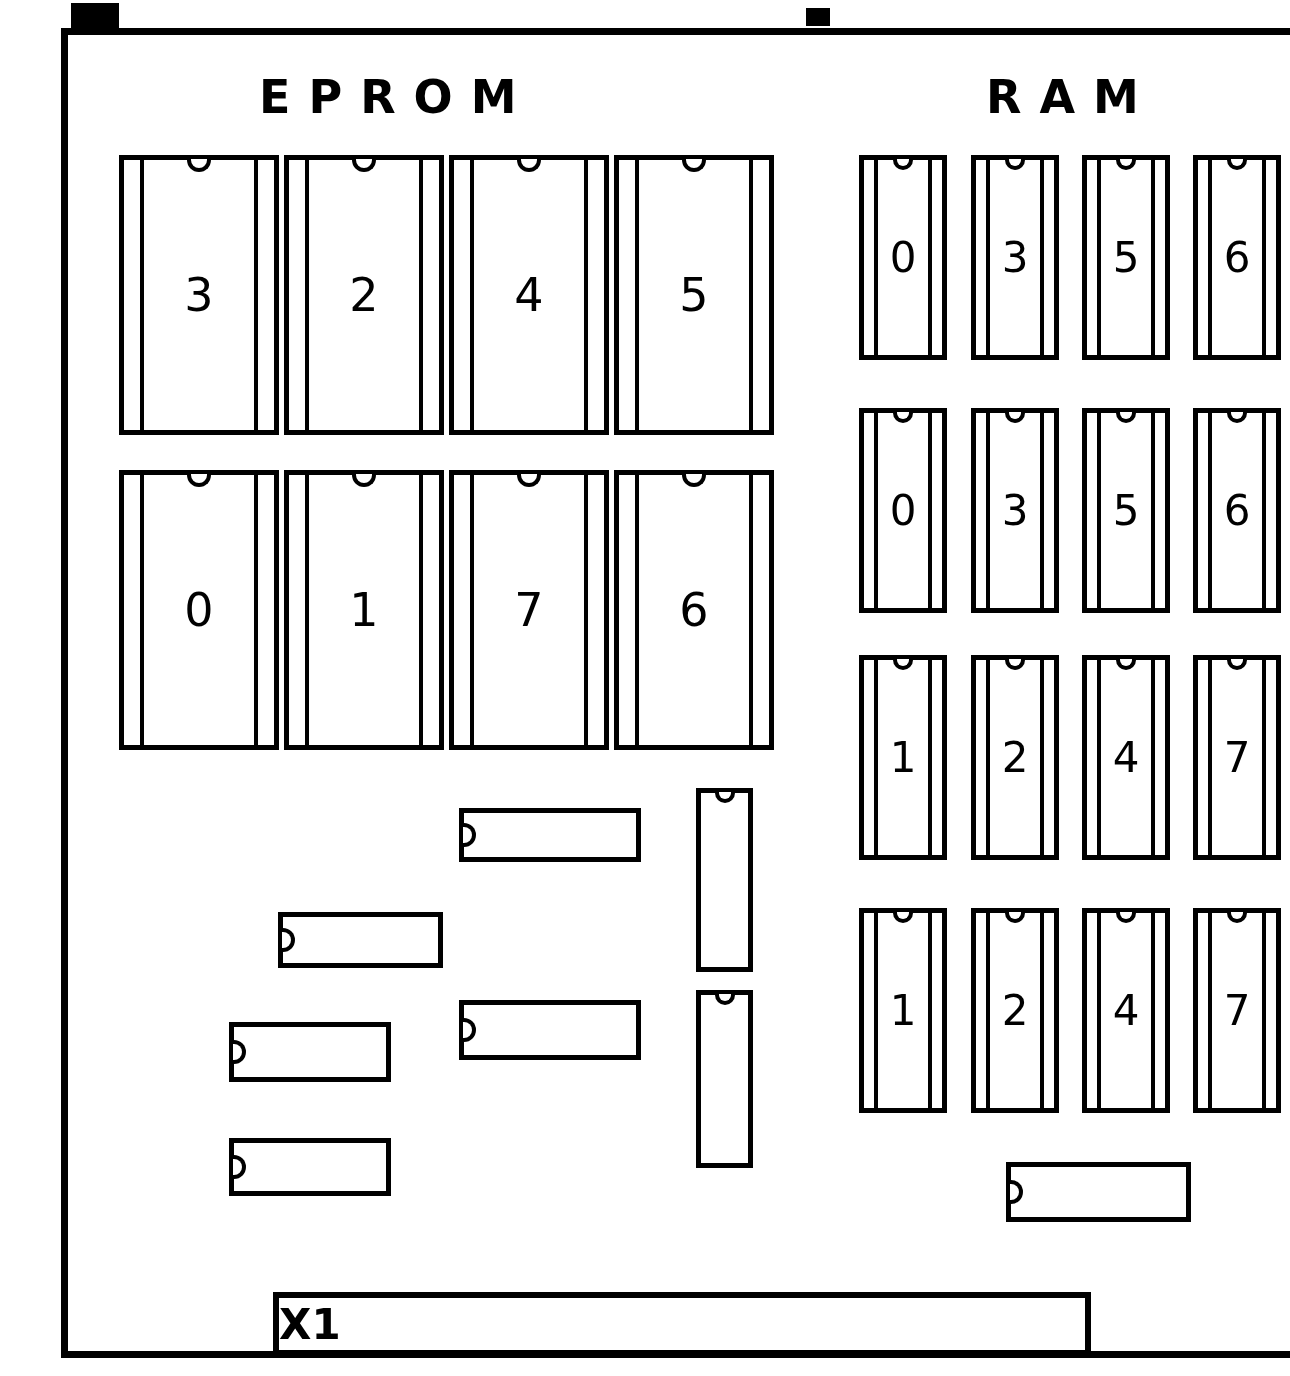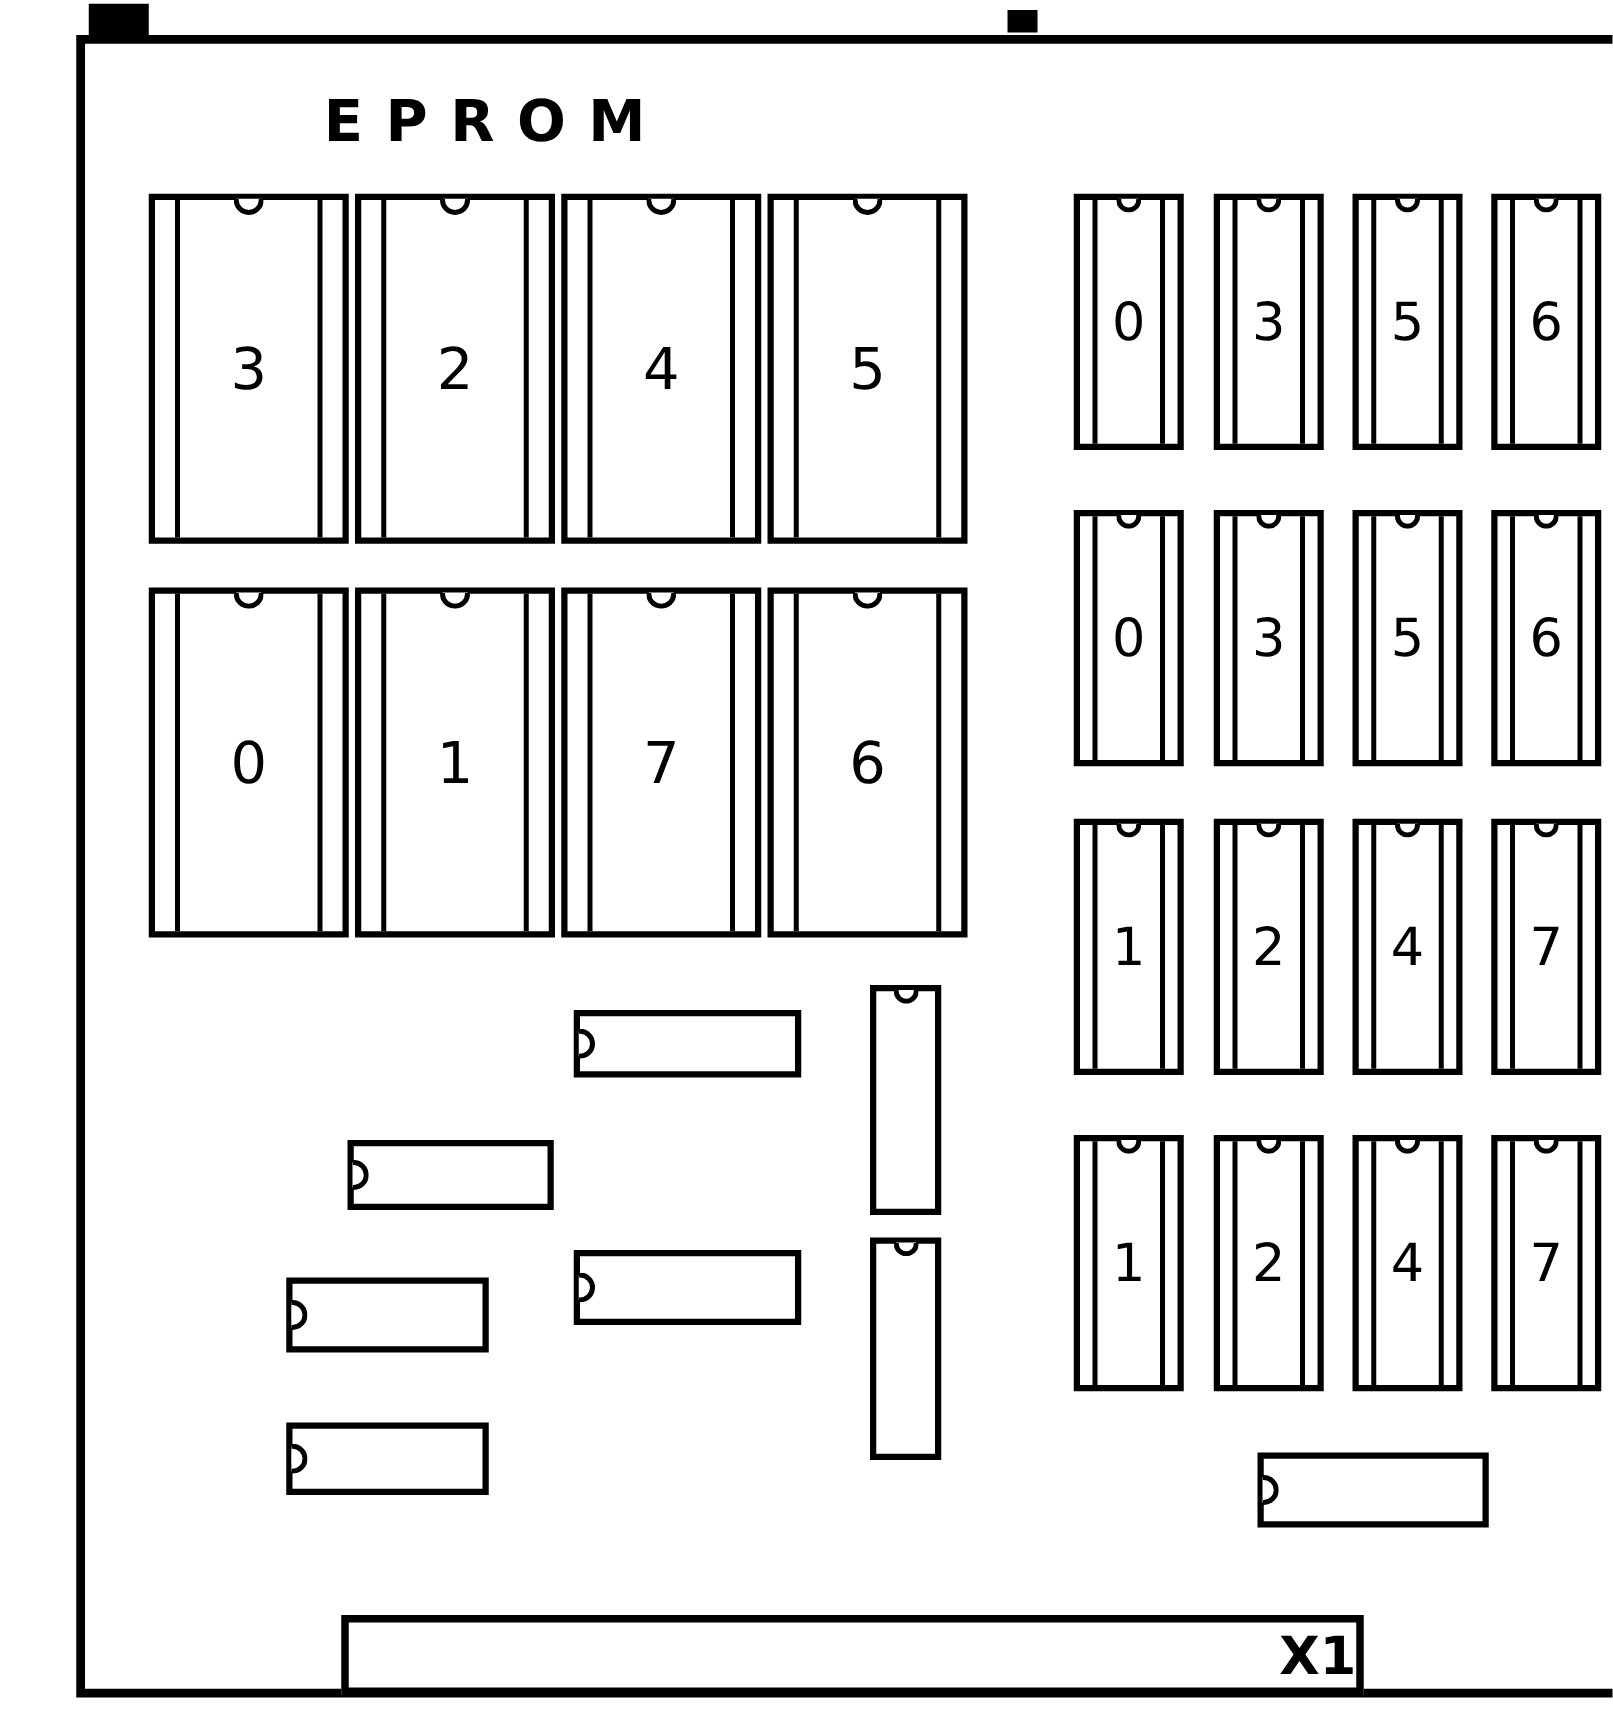--- a/index.html
+++ b/index.html
@@ -46,35 +46,36 @@
   .chip-label {
     position:absolute; inset:0;
     display:flex; align-items:center; justify-content:center;
     font-size:46px; font-weight:normal;
   }
   .chip-sm .chip-label { font-size:42px; }
 
   .connector {
     position:absolute; left:232px; top:1292px; width:818px; height:64px;
     border:6px solid #000; background:#fff;
-    display:flex; align-items:center; justify-content:flex-end;
+    display:flex; align-items:center; justify-content:flex-start;
     font-size:42px; font-weight:bold;
   }
 </style>
 </head>
 <body>
 
 <div class="stage">
 
   <div class="reg-mark" style="left:30px;top:3px;width:48px;height:26px;"></div>
   <div class="reg-mark" style="left:765px;top:8px;width:24px;height:18px;"></div>
 
   <div class="board"></div>
 
   <div class="section-title" style="left:218px;top:70px;">EPROM</div>
+  <div class="section-title" style="left:945px;top:70px;">RAM</div>
 
   <div class="chip chip-lg" style="left:78px;top:155px;width:160px;height:280px;">
     <span class="rail rail-left"></span>
     <span class="rail rail-right"></span>
     <span class="notch-top"></span>
     <span class="chip-label">3</span>
   </div>
   <div class="chip chip-lg" style="left:243px;top:155px;width:160px;height:280px;">
     <span class="rail rail-left"></span>
     <span class="rail rail-right"></span>

